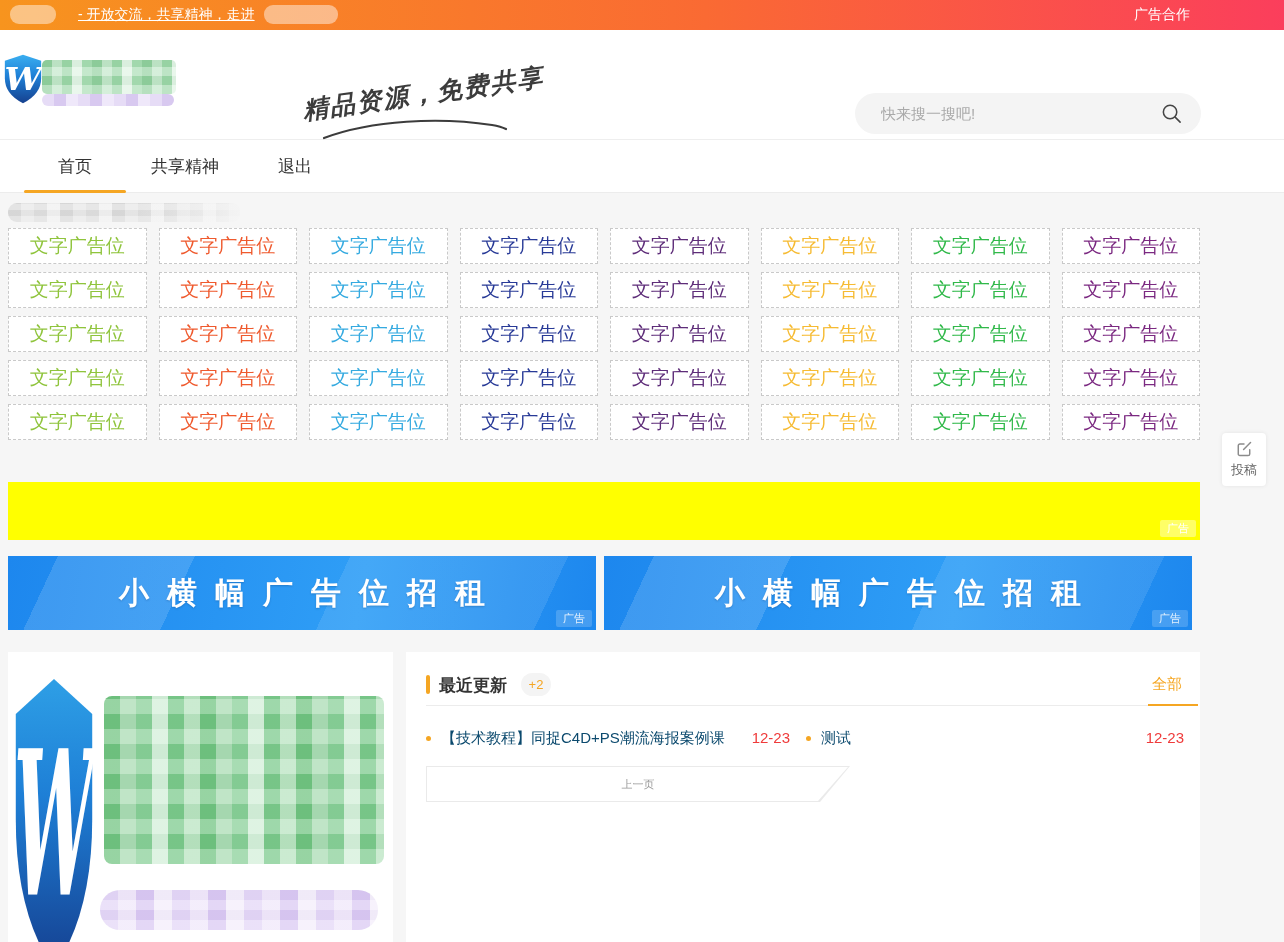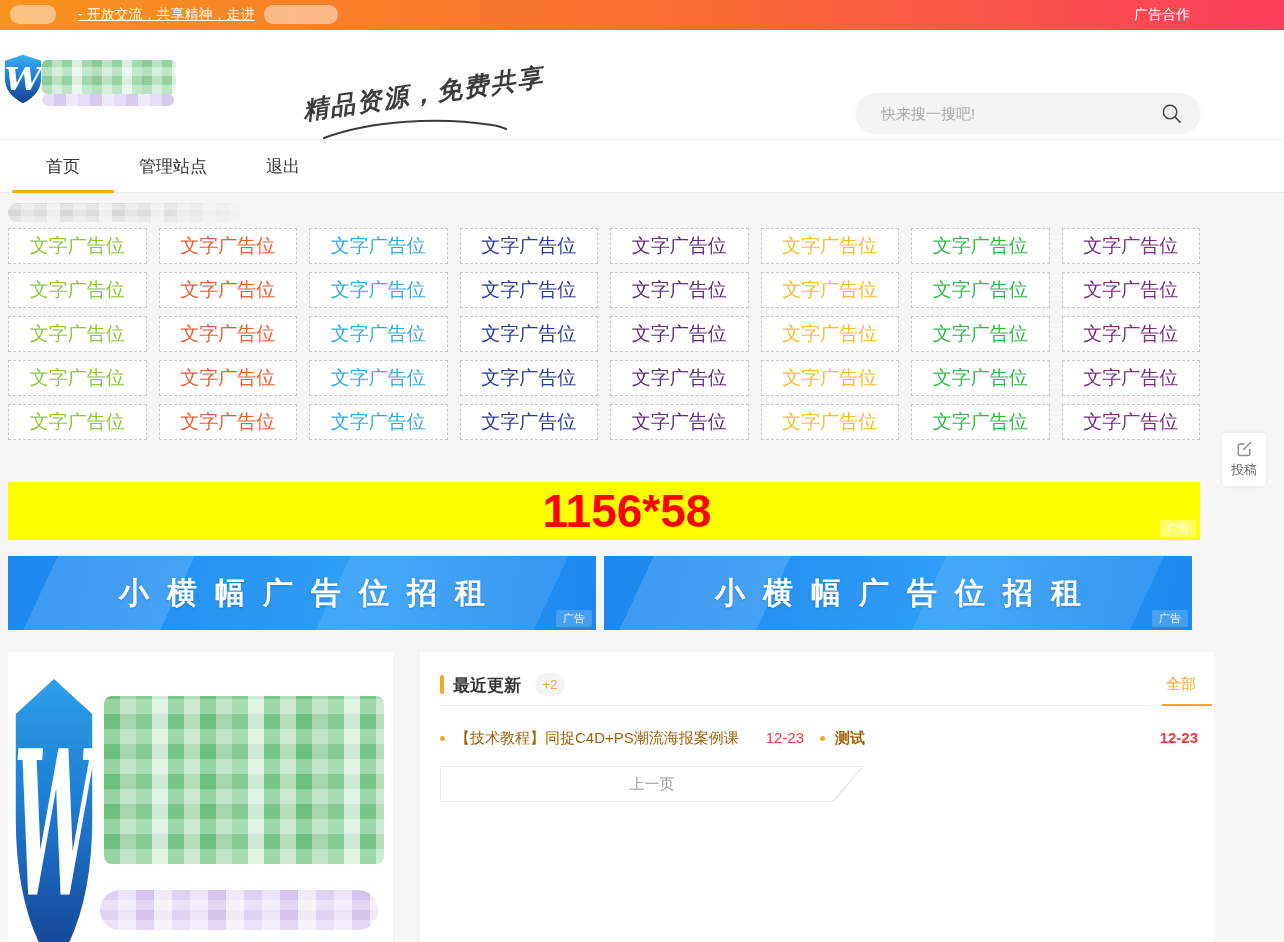--- a/index.html
+++ b/index.html
@@ -31,21 +31,21 @@
     font-style:italic; font-weight:bold; font-size:25px; color:#3c3c3c; transform:rotate(-8deg); letter-spacing:2px; white-space:nowrap; }
   .slogan-swoosh { position:absolute; left:320px; top:86px; width:190px; height:26px; }
   .searchbox { position:absolute; left:855px; top:63px; width:346px; height:41px; background:#f4f4f4; border-radius:21px; }
   .searchbox input { position:absolute; left:26px; top:0; width:270px; height:41px; border:none; background:transparent;
     outline:none; font-size:15px; color:#555; font-family:inherit; }
   .searchbox input::placeholder { color:#aaa; }
   .search-icon { position:absolute; right:18px; top:9px; width:23px; height:23px; cursor:pointer; }
 
   
   .nav { position:absolute; left:0; top:140px; width:1284px; height:53px; background:#fff; border-bottom:1px solid #ececec; }
-  .nav ul { position:absolute; left:8px; top:0; list-style:none; display:flex; height:53px; }
+  .nav ul { position:absolute; left:20px; top:0; list-style:none; display:flex; height:53px; }
   .nav li { position:relative; width:110px; height:53px; line-height:53px; text-align:center; font-size:17px; color:#333; cursor:pointer; }
   .nav li.active::after { content:""; position:absolute; left:4px; right:4px; bottom:0; height:3px; background:#f5a623; border-radius:2px; }
 
   
   .announce-blur { position:absolute; left:8px; top:203px; width:232px; height:19px; border-radius:9px;
     background:
       linear-gradient(90deg, rgba(246,246,246,0) 55%, rgba(246,246,246,0.85) 100%),
       repeating-linear-gradient(0deg, rgba(255,255,255,0.3) 0 6px, rgba(0,0,0,0.01) 6px 12px),
       repeating-linear-gradient(90deg,#d9d9d9 0 13px,#e7e7e7 13px 26px,#dddddd 26px 39px,#efefef 39px 52px); }
 
@@ -89,43 +89,43 @@
   .site-name-blur { position:absolute; left:96px; top:44px; width:280px; height:168px; border-radius:8px;
     background:
       repeating-linear-gradient(0deg, rgba(255,255,255,0.28) 0 15px, rgba(0,0,0,0.02) 15px 30px),
       repeating-linear-gradient(90deg,#6fc37f 0 16px,#a8dbb2 16px 32px,#86cf96 32px 48px,#d2efd8 48px 64px,#79c98a 64px 80px,#b7e3bf 80px 96px); }
   .site-tag-blur { position:absolute; left:92px; top:238px; width:278px; height:40px; border-radius:20px;
     background:
       repeating-linear-gradient(0deg, rgba(255,255,255,0.3) 0 10px, rgba(0,0,0,0.01) 10px 20px),
       repeating-linear-gradient(90deg,#e2d4f6 0 18px,#efe6fa 18px 36px,#d8c6f2 36px 54px,#f3edfb 54px 72px); }
 
   
-  .recent-card { position:absolute; left:420px; top:652px; width:794px; height:290px; background:#fff; }
+  .recent-card { position:absolute; left:406px; top:652px; width:794px; height:290px; background:#fff; }
   .recent-head { position:absolute; left:20px; top:20px; right:16px; height:26px; }
   .recent-bar { position:absolute; left:0; top:3px; width:4px; height:19px; background:#f5a623; border-radius:2px; }
   .recent-title { position:absolute; left:13px; top:2px; font-size:17px; font-weight:bold; color:#333; }
   .recent-badge { position:absolute; left:95px; top:1px; min-width:30px; height:23px; line-height:23px; text-align:center;
     background:#f4f4f4; color:#f5a623; font-size:13px; border-radius:12px; padding:0 7px; }
   .all-link { position:absolute; right:2px; top:3px; font-size:15px; color:#f5a623; cursor:pointer;font-family:Liberation Mono, monospace; }
   .recent-divider { position:absolute; left:20px; right:16px; top:53px; height:1px; background:#ececec; }
   .all-underline { position:absolute; right:2px; top:52px; width:50px; height:2px; background:#f5a623; }
   .article-list { position:absolute; left:20px; right:16px; top:66px; height:40px; display:flex; }
   .article-item { position:relative; height:40px; line-height:40px; cursor:pointer; }
   .art-1 { width:380px; }
-  .art-2 { width:378px; margin-left:0;font-weight:bold; }
+  .art-2 { width:378px; margin-left:0; }
   .article-bullet { position:absolute; left:0px; top:18px; width:5px; height:5px; border-radius:50%; background:#f5a623; }
-  .article-title { position:absolute; left:15px; font-size:15px; color:#a16207; white-space:nowrap; overflow:hidden; max-width:300px; }
+  .article-title { position:absolute; left:15px; font-size:15px; color:#0c4a6e; white-space:nowrap; overflow:hidden; max-width:300px; }
   .article-date { position:absolute; right:16px; font-size:15px; color:#ef3b3b;margin-left:16px; }
   .art-2 .article-date { right:0; }
 
   
   .pager { position:absolute; left:20px; top:114px; right:16px; height:36px; }
   .pg { position:absolute; top:0; height:36px; cursor:pointer; }
   .pg-inner { position:absolute; inset:1px; background:#fff; display:flex; align-items:center; justify-content:center;
-    font-size:15px; color:#999; }
+    font-size:11px; color:#999; }
   .pg-prev { left:0; width:424px; background:#eaeaea;
     clip-path:polygon(0 0, 100% 0, calc(100% - 30px) 100%, 0 100%); }
   .pg-prev .pg-inner { clip-path:polygon(0 0, calc(100% - 1px) 0, calc(100% - 31px) 100%, 0 100%); }
   .pg-next { left:384px; width:374px; background:#eaeaea;
     clip-path:polygon(30px 0, 100% 0, 100% 100%, 0 100%); }
   .pg-next .pg-inner { clip-path:polygon(31px 0, 100% 0, 100% 100%, 1px 100%); }
 </style>
 </head>
 <body>
 
@@ -163,21 +163,21 @@
       <svg class="search-icon" viewBox="0 0 24 24">
         <circle cx="10.5" cy="10.5" r="7" fill="none" stroke="#444" stroke-width="1.6"></circle>
         <line x1="15.8" y1="15.8" x2="21" y2="21" stroke="#444" stroke-width="1.6" stroke-linecap="round"></line>
       </svg>
     </div>
   </div>
 
   <div class="nav">
     <ul>
         <li class="active">首页</li>
-        <li>管理站点</li>
+        <li>共享精神</li>
         <li>退出</li>
       </ul>
   </div>
 
   <div class="announce-blur"></div>
 
   <div class="ad-grid">
       <div class="ad-cell" style="color: rgb(143, 196, 60);">文字广告位</div>
       <div class="ad-cell" style="color: rgb(239, 90, 46);">文字广告位</div>
       <div class="ad-cell" style="color: rgb(53, 170, 224);">文字广告位</div>
@@ -214,21 +214,20 @@
       <div class="ad-cell" style="color: rgb(239, 90, 46);">文字广告位</div>
       <div class="ad-cell" style="color: rgb(53, 170, 224);">文字广告位</div>
       <div class="ad-cell" style="color: rgb(40, 58, 151);">文字广告位</div>
       <div class="ad-cell" style="color: rgb(94, 45, 121);">文字广告位</div>
       <div class="ad-cell" style="color: rgb(246, 187, 51);">文字广告位</div>
       <div class="ad-cell" style="color: rgb(49, 185, 74);">文字广告位</div>
       <div class="ad-cell" style="color: rgb(123, 41, 129);">文字广告位</div>
     </div>
 
   <div class="long-banner">
-    <span class="t2">1156*58</span>
     <span class="ad-tag">广告</span>
   </div>
 
   <div class="small-banner sb-left">
     <span class="txt">小横幅广告位招租</span>
     <span class="ad-tag on-blue">广告</span>
   </div>
   <div class="small-banner sb-right">
     <span class="txt">小横幅广告位招租</span>
     <span class="ad-tag on-blue">广告</span>

